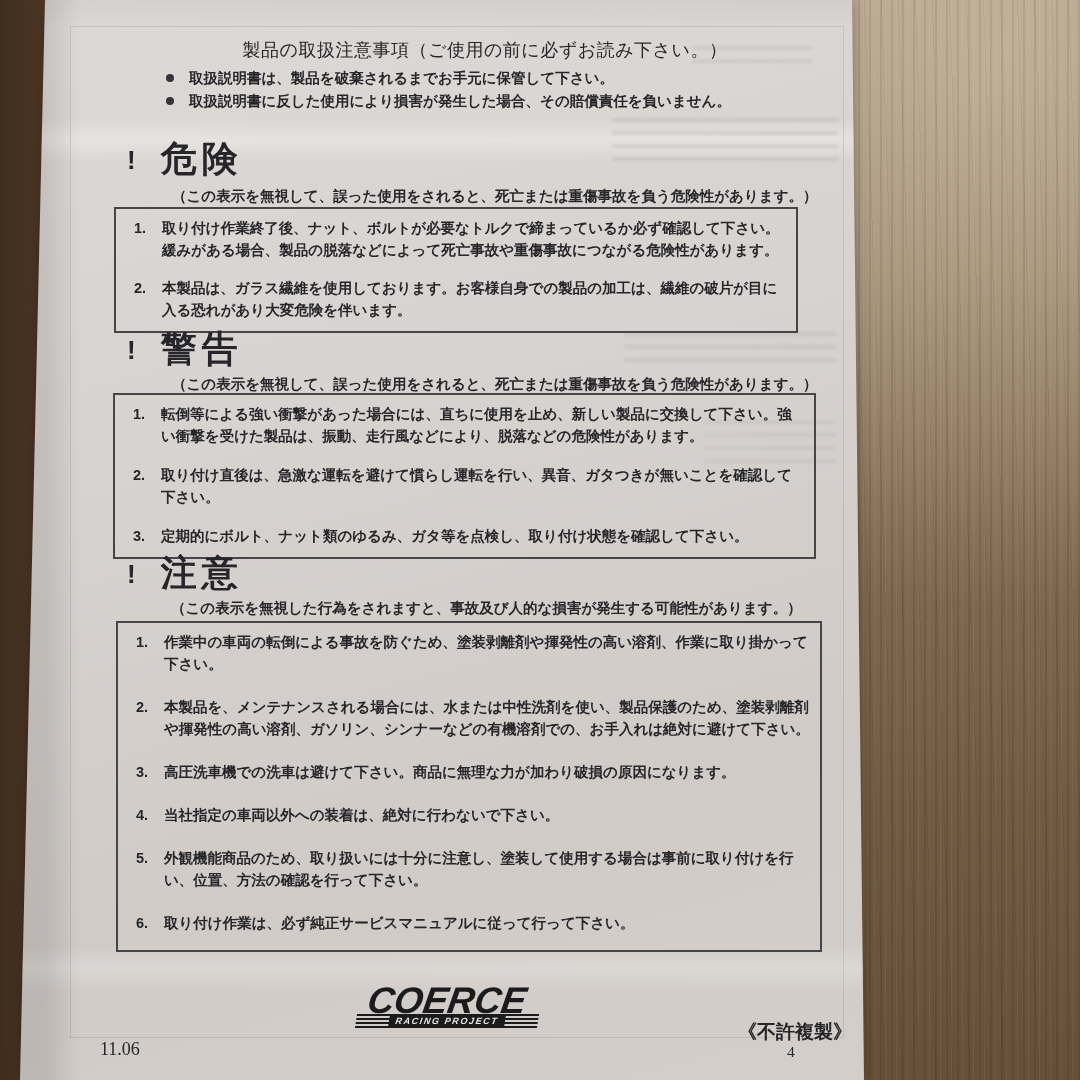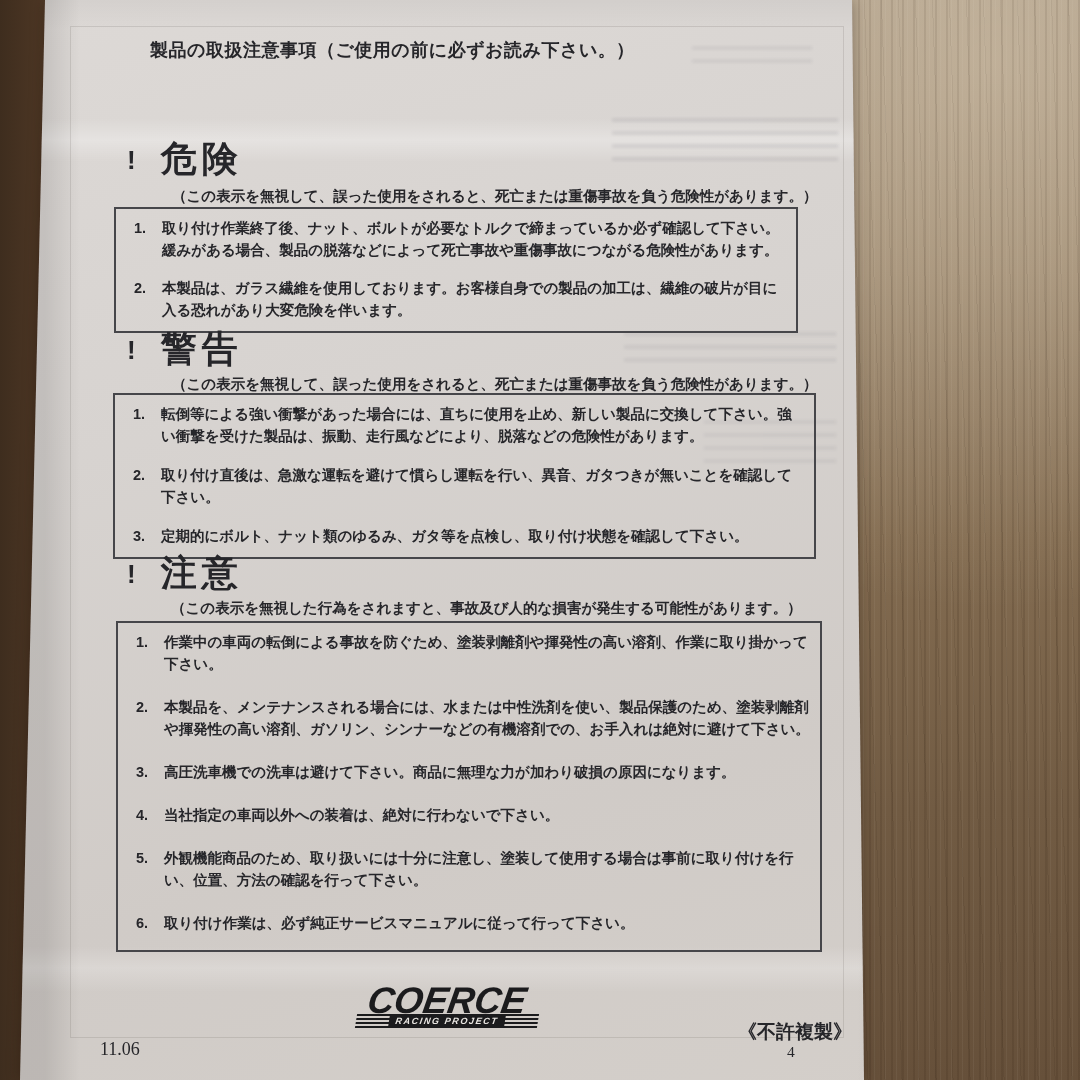--- a/index.html
+++ b/index.html
@@ -49,21 +49,21 @@
     background: repeating-linear-gradient(180deg, rgba(80,80,95,0.35) 0 4px, transparent 4px 13px); }
   .bleed.b1 { left: 612px; top: 118px; width: 226px; height: 50px; }
   .bleed.b2 { left: 692px; top: 46px;  width: 120px; height: 18px; opacity: 0.22; }
   .bleed.b3 { left: 624px; top: 332px; width: 212px; height: 38px; opacity: 0.24; }
   .bleed.b4 { left: 704px; top: 420px; width: 132px; height: 44px; opacity: 0.20; }
 
   
   .sheet { position: absolute; inset: 0; color: #26262a; }
 
   .doc-title { position: absolute; top: 38px; left: 150px; width: 670px;
-    text-align: left; font-size: 18px; font-weight: 700; letter-spacing: 0.5px; }
+    text-align: center; font-size: 18px; font-weight: 400; letter-spacing: 0.5px; }
 
   .notices { position: absolute; top: 67px; left: 166px; width: 650px; }
   .notice-row { display: flex; align-items: center; gap: 15px; height: 22px; margin-bottom: 1px; }
   .dot { width: 8px; height: 8px; border-radius: 50%; background: #34343a; flex-shrink: 0; }
   .notice-text { font-size: 14.5px; font-weight: 600; white-space: nowrap; }
 
   .sec-heading { position: absolute; display: flex; align-items: flex-end; gap: 25px; }
   .sec-mark { font-size: 26px; font-weight: 700; line-height: 1; margin-bottom: 4px; }
   .sec-label { font-size: 36px; font-weight: 800; line-height: 1; letter-spacing: 5px; }
   .sec-intro { position: absolute; font-size: 14.5px; font-weight: 600; white-space: nowrap; }
@@ -121,20 +121,30 @@
 
       <div class="bleed b1"></div>
       <div class="bleed b2"></div>
       <div class="bleed b3"></div>
       <div class="bleed b4"></div>
 
       <div class="sheet">
 
         <div class="doc-title">製品の取扱注意事項（ご使用の前に必ずお読み下さい。）</div>
 
+        <div class="notices">
+          <div class="notice-row">
+            <span class="dot"></span>
+            <span class="notice-text">取扱説明書は、製品を破棄されるまでお手元に保管して下さい。</span>
+          </div>
+          <div class="notice-row">
+            <span class="dot"></span>
+            <span class="notice-text">取扱説明書に反した使用により損害が発生した場合、その賠償責任を負いません。</span>
+          </div>
+        </div>
 
         <div class="sec-heading" id="danger-heading">
           <span class="sec-mark">!</span>
           <span class="sec-label">危険</span>
         </div>
         <div class="sec-intro" id="danger-intro">（この表示を無視して、誤った使用をされると、死亡または重傷事故を負う危険性があります。）</div>
         <div class="warn-box" id="danger-box">
           <div class="box-item">
             <span class="item-no">1.</span>
             <span class="item-text">取り付け作業終了後、ナット、ボルトが必要なトルクで締まっているか必ず確認して下さい。緩みがある場合、製品の脱落などによって死亡事故や重傷事故につながる危険性があります。</span>

